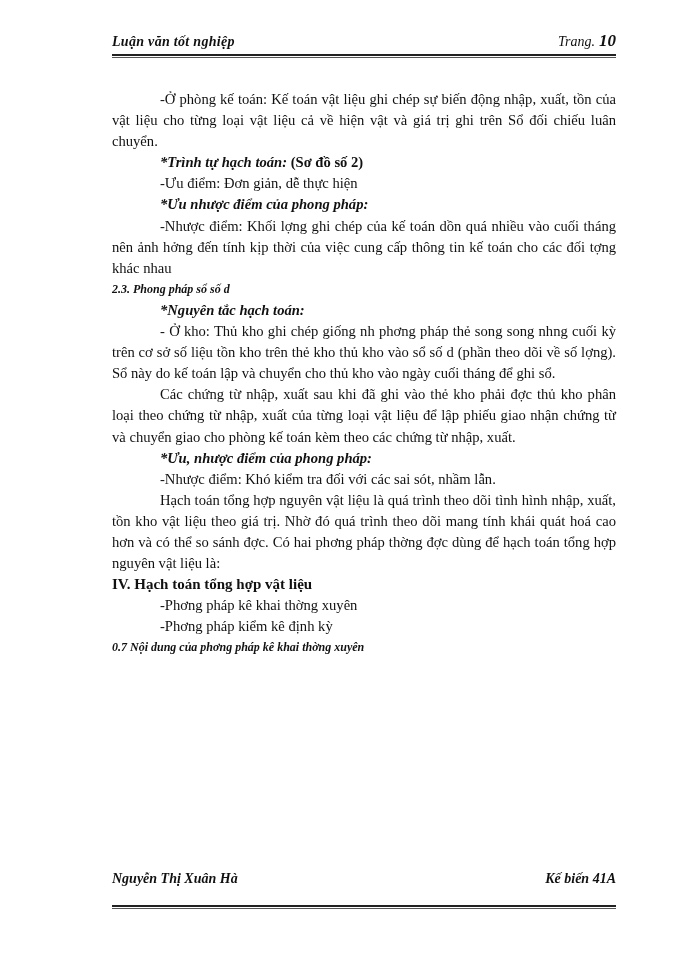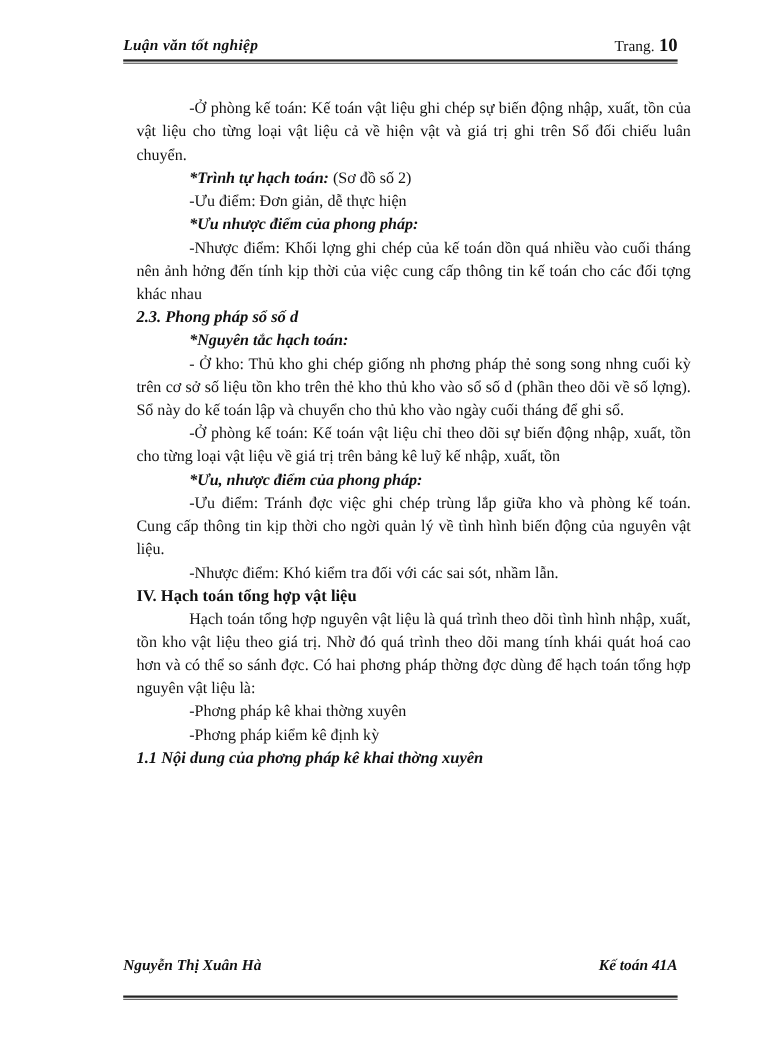--- a/index.html
+++ b/index.html
@@ -1,36 +1,36 @@
 <!DOCTYPE html>
 <html><head>
 <meta charset="utf-8">
 <style>
   html, body { margin:0; padding:0; background:#ffffff; }
   body { width:700px; height:960px; position:relative; overflow:hidden;
          font-family:"Liberation Serif", "DejaVu Serif", serif; color:#111; }
   .hdr { position:absolute; left:112px; width:504px; top:34px; height:18px; }
   .hdr-left { position:absolute; left:0; top:0; font-style:italic; font-weight:bold; font-size:14px; letter-spacing:0.3px;text-align:right; }
-  .hdr-right { position:absolute; right:0; top:-3px; font-size:14px;text-align:center; }
+  .hdr-right { position:absolute; right:0; top:-3px; font-style:italic; font-size:14px;text-align:center; }
   .hdr-right .pg { font-weight:bold; font-size:17px; margin-left:4px; }
   .rule { position:absolute; left:112px; width:504px; }
   .rule .thick { height:2px; background:#222; }
   .rule .gap { height:1px; }
   .rule .thin { height:1px; background:#555; }
   .rule-top { top:54px; }
   .rule-bot { top:905px; }
   .ftr { position:absolute; left:112px; width:504px; top:871px; height:18px; }
   .ftr-left { position:absolute; left:0; top:0; font-style:italic; font-weight:bold; font-size:14px; }
   .ftr-right { position:absolute; right:0; top:0; font-style:italic; font-weight:bold; font-size:14px; }
-  .body { position:absolute; left:112px; width:504px; top:89px; font-size:14.6px; line-height:21.1px;margin-left:12px; }
+  .body { position:absolute; left:112px; width:504px; top:89px; font-size:14.6px; line-height:21.1px; }
   .p { margin:0; text-align:justify; }
   .ind { text-indent:48px; }
   .it { font-style:italic;font-weight:bold; }
-  .b { font-weight:normal; }
-  .h2 { font-weight:bold; font-style:italic; font-size:15px; }
+  .b { font-weight:bold; }
+  .h2 { font-weight:bold; font-style:italic; font-size:12px; }
   .h1 { font-weight:bold; font-size:15px; }
 </style>
 </head>
 <body>
 
 <div class="hdr">
   <span class="hdr-left">Luận văn tốt nghiệp</span>
   <span class="hdr-right"><span>Trang</span>.<span class="pg">10</span></span>
 </div>
 <div class="rule rule-top">
@@ -41,32 +41,31 @@
 
 <div class="body">
   <p class="p ind">-Ở phòng kế toán: Kế toán vật liệu ghi chép sự biến động nhập, xuất, tồn của vật liệu cho từng loại vật liệu cả về hiện vật và giá trị ghi trên Sổ đối chiếu luân chuyển.</p>
   <p class="p ind"><span class="it">*Trình tự hạch toán:</span><span class="b"> (Sơ đồ số 2)</span></p>
   <p class="p ind">-Ưu điểm: Đơn giản, dễ thực hiện</p>
   <p class="p ind it">*Ưu nhược   điểm của phong   pháp:</p>
   <p class="p ind">-Nhược   điểm: Khối lợng   ghi chép của kế toán dồn quá nhiều vào cuối tháng nên ảnh hởng   đến tính kịp thời của việc cung cấp thông tin kế toán cho các đối tợng   khác nhau</p>
   <p class="p h2">2.3. Phong   pháp sổ số d</p>
   <p class="p ind it">*Nguyên tắc hạch toán:</p>
   <p class="p ind">- Ở kho: Thủ kho ghi chép giống nh   phơng   pháp thẻ song song nhng cuối kỳ trên cơ sở số liệu tồn kho trên thẻ kho thủ kho vào sổ số d   (phần theo dõi về số lợng).   Sổ này do kế toán lập và chuyển cho thủ kho vào ngày cuối tháng để ghi sổ.</p>
-  <p class="p ind">-Ở phòng kế toán: Kế toán vật liệu chỉ theo dõi sự biến động nhập, xuất, tồn cho từng loại vật liệu về giá trị trên bảng kê luỹ kế nhập, xuất, tồn</p>
+  <p class="p ind">Các chứng từ nhập, xuất sau khi đã ghi vào thẻ kho phải đợc   thủ kho phân loại theo chứng từ nhập, xuất của từng loại vật liệu để lập phiếu giao nhận chứng từ và chuyển giao cho phòng kế toán kèm theo các chứng từ nhập, xuất.</p>
   <p class="p ind it">*Ưu, nhược   điểm của phong   pháp:</p>
-  <p class="p ind">-Ưu điểm: Tránh đợc   việc ghi chép trùng lắp giữa kho và phòng kế toán. Cung cấp thông tin kịp thời cho ngời   quản lý về tình hình biến động của nguyên vật liệu.</p>
   <p class="p ind">-Nhược   điểm: Khó kiểm tra đối với các sai sót, nhầm lẫn.</p>
+  <p class="p ind">Hạch toán tổng hợp nguyên vật liệu là quá trình theo dõi tình hình nhập, xuất, tồn kho vật liệu theo giá trị. Nhờ đó quá trình theo dõi mang tính khái quát hoá cao hơn và có thể so sánh đợc.   Có hai phơng   pháp thờng   đợc dùng để hạch toán tổng hợp nguyên vật liệu là:</p>
   <p class="p h1">IV. Hạch toán tổng hợp vật liệu</p>
-  <p class="p ind">Hạch toán tổng hợp nguyên vật liệu là quá trình theo dõi tình hình nhập, xuất, tồn kho vật liệu theo giá trị. Nhờ đó quá trình theo dõi mang tính khái quát hoá cao hơn và có thể so sánh đợc.   Có hai phơng   pháp thờng   đợc dùng để hạch toán tổng hợp nguyên vật liệu là:</p>
   <p class="p ind">-Phơng   pháp kê khai thờng   xuyên</p>
   <p class="p ind">-Phơng   pháp kiểm kê định kỳ</p>
-  <p class="p h2">1.1 Nội dung của phơng   pháp kê khai thờng   xuyên</p>
+  <p class="p h2">0.7 Nội dung của phơng   pháp kê khai thờng   xuyên</p>
 </div>
 
 <div class="rule rule-bot">
   <div class="thick"></div>
     <div class="gap"></div>
     <div class="thin"></div>
 </div>
 <div class="ftr">
   <span class="ftr-left">Nguyễn Thị Xuân Hà</span>
-  <span class="ftr-right">Kế toán 41A</span>
+  <span class="ftr-right">Kế biến 41A</span>
 </div>
 
 </body></html>

